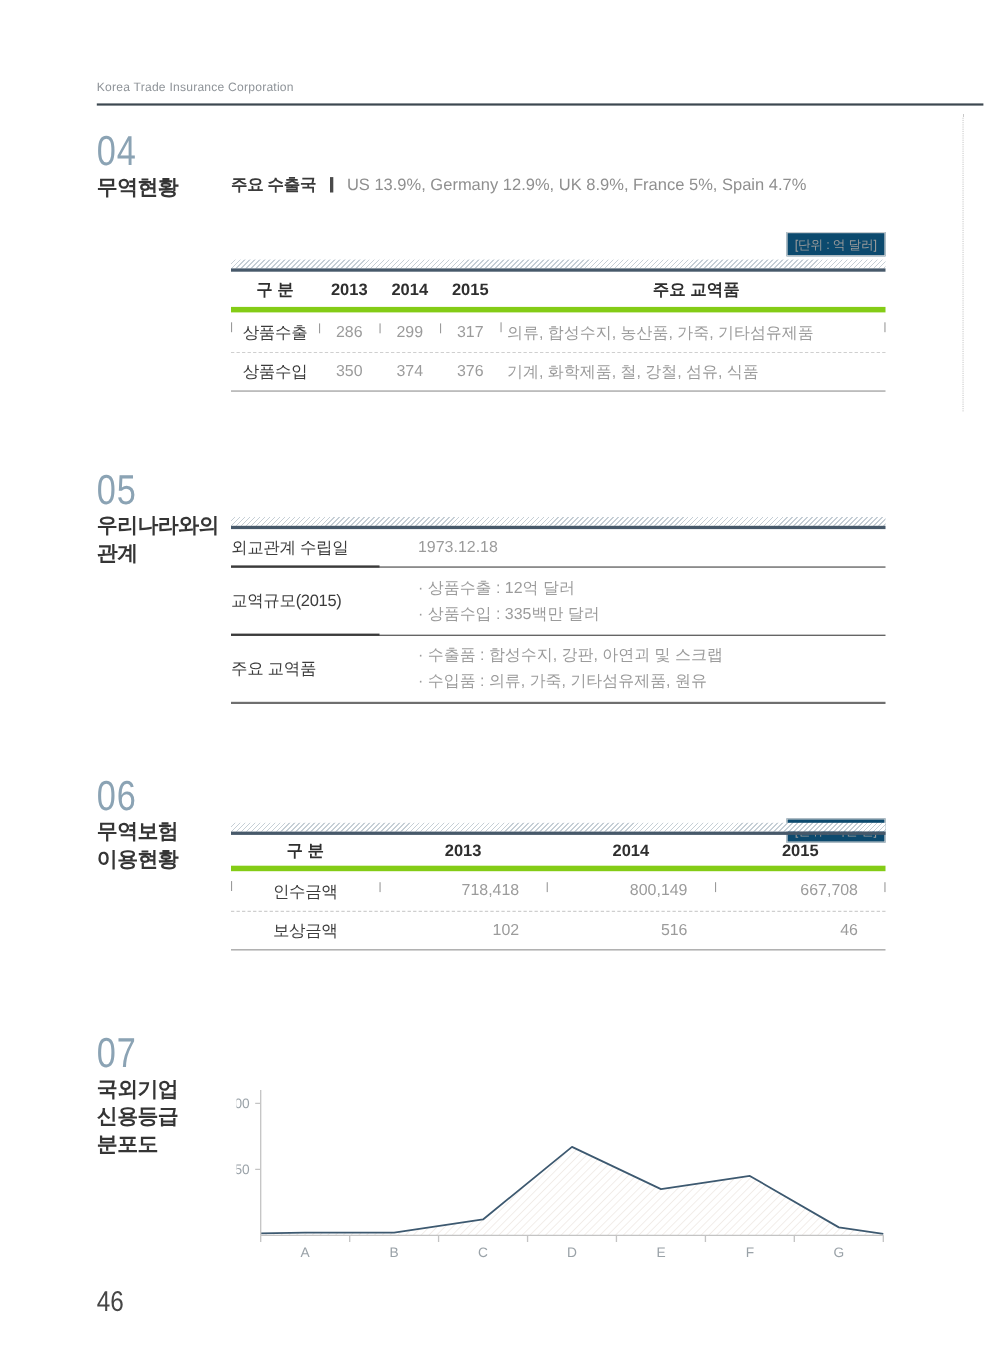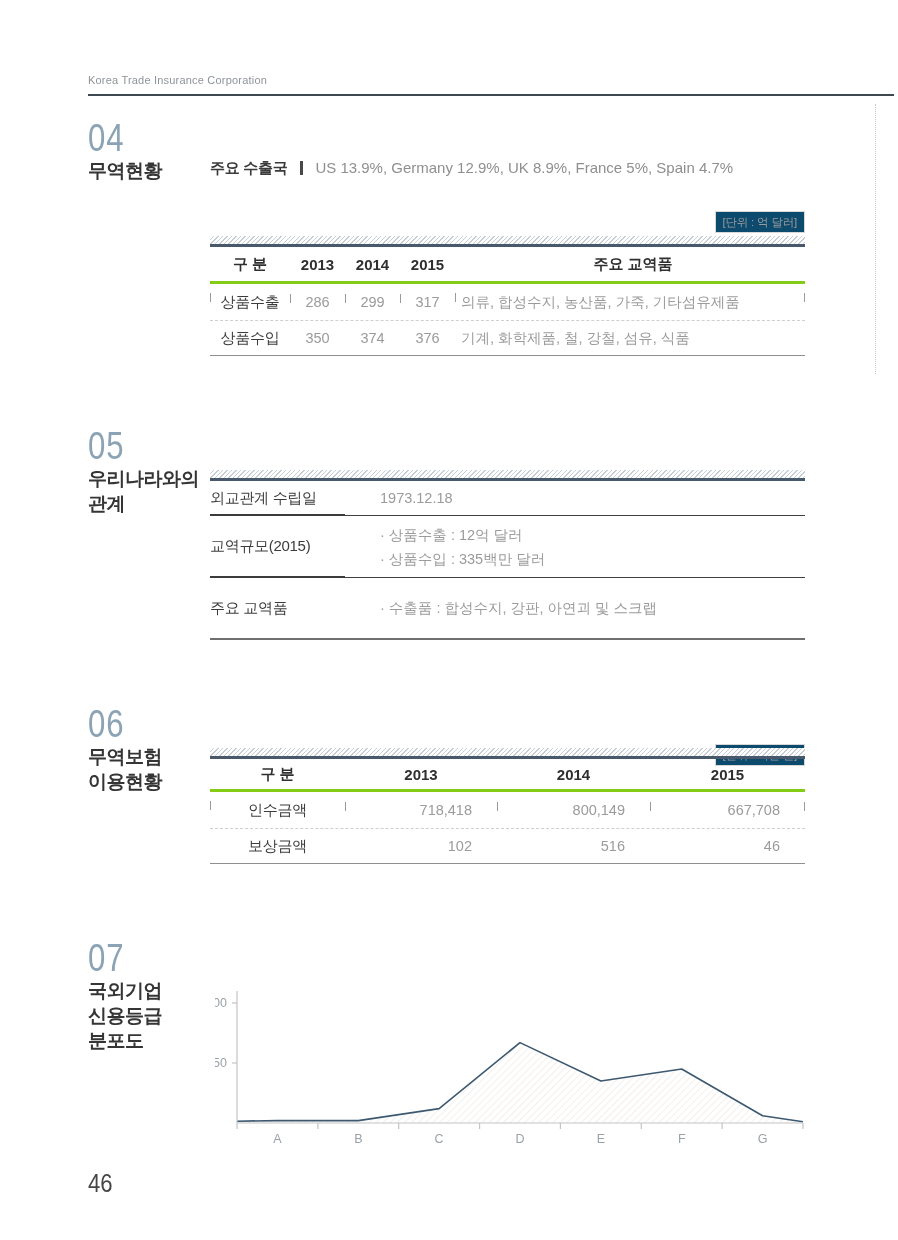--- a/index.html
+++ b/index.html
@@ -21,21 +21,21 @@
   .pipe{display:inline-block;width:3px;height:14px;background:#4a4a4a;margin:0 12px 0 13px;vertical-align:-2px;}
   .info-value{color:#8f8f8f;}
 
   
   .unit-box{position:absolute;right:93px;border:1px solid #d8d8d8;color:#9b9b9b;font-size:11.5px;padding:3px 7px 2px 7px;letter-spacing:-.2px;background:#0c4a6e;}
 
   
   .tbl{position:absolute;left:210px;width:595px;}
   .band{height:8px;background:repeating-linear-gradient(135deg,#ffffff 0px,#ffffff 2.2px,#c6cfd6 2.2px,#c6cfd6 3.2px);border-bottom:3px solid #47596a;}
   .trow{display:flex;align-items:center;box-sizing:border-box;}
-  .hrow{border-bottom:3px solid #84cc16;font-weight:bold;color:#2f2f2f;font-size:15px;}
+  .hrow{border-bottom:5px solid #84cc16;font-weight:bold;color:#2f2f2f;font-size:15px;}
   .cell{box-sizing:border-box;}
   .c-center{text-align:center;}
   .c-left{text-align:left;}
   .c-right{text-align:right;}
   .lbl{font-weight:normal;color:#3c3c3c;font-size:15px;letter-spacing:-.3px;}
   .val{color:#9b9b9b;font-size:14.5px;}
   .dashed-top{border-top:1px dashed #cfcfcf;}
   .tbl-bottom{border-bottom:1px solid #909090;}
   
   .tickrow .cell{position:relative;}
@@ -127,20 +127,21 @@
       <div class="valcell">
         <span class="val">· 상품수출 : 12억 달러</span>
         <span class="val">· 상품수입 : 335백만 달러</span>
       </div>
       <div class="lab-underline"></div>
     </div>
     <div class="row row-last" style="height:60px;">
       <div class="labcell lbl">주요 교역품</div>
       <div class="valcell">
         <span class="val">· 수출품 : 합성수지, 강판, 아연괴 및 스크랩</span>
+        <span class="val">· 수입품 : 의류, 가죽, 기타섬유제품, 원유</span>
       </div>
     </div>
   </div>
 
   <div class="sec-num" style="top:704px;">06</div>
   <div class="sec-title" style="top:744px;">무역보험</div>
   <div class="sec-title" style="top:769px;">이용현황</div>
 
   <div class="unit-box" style="top:744px;">[단위 : 백만 원]</div>
 

